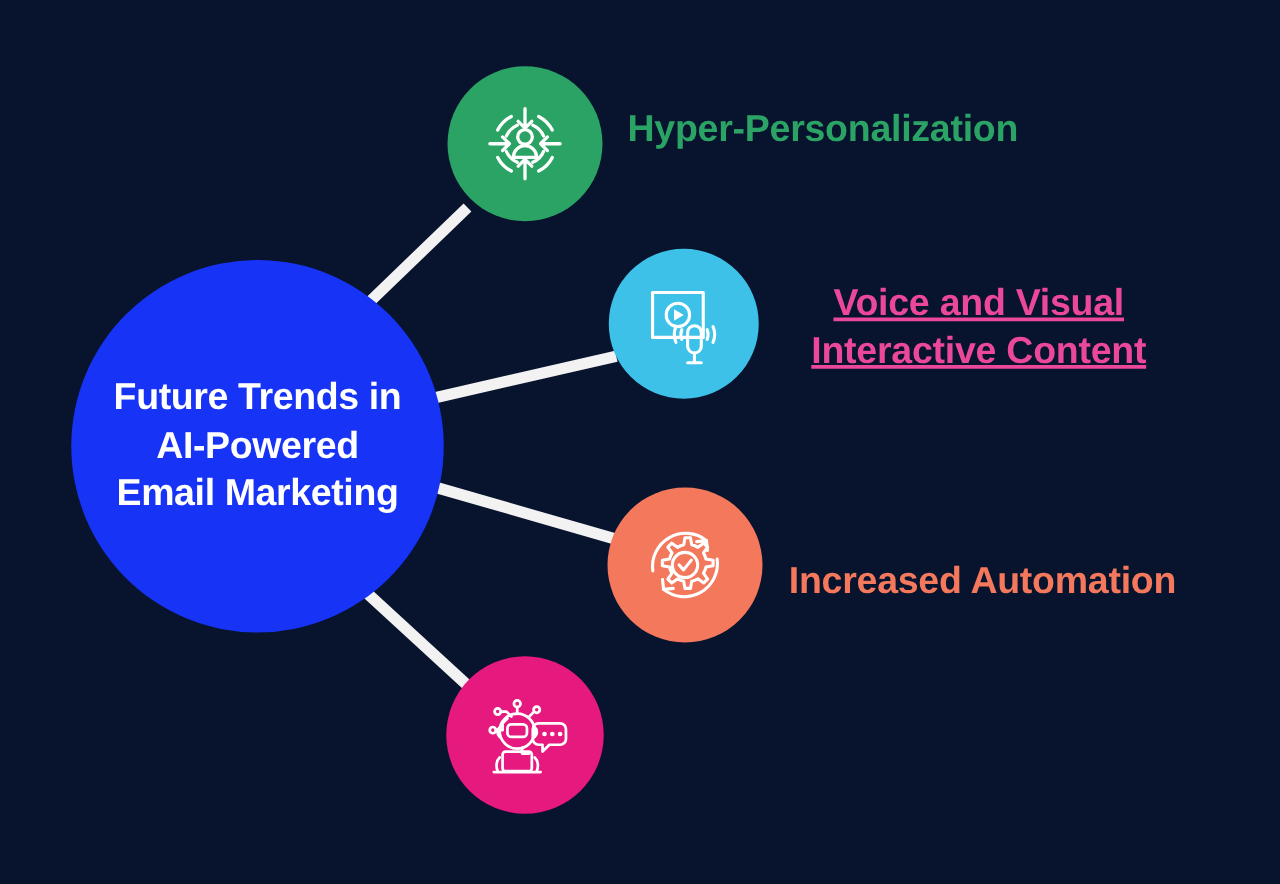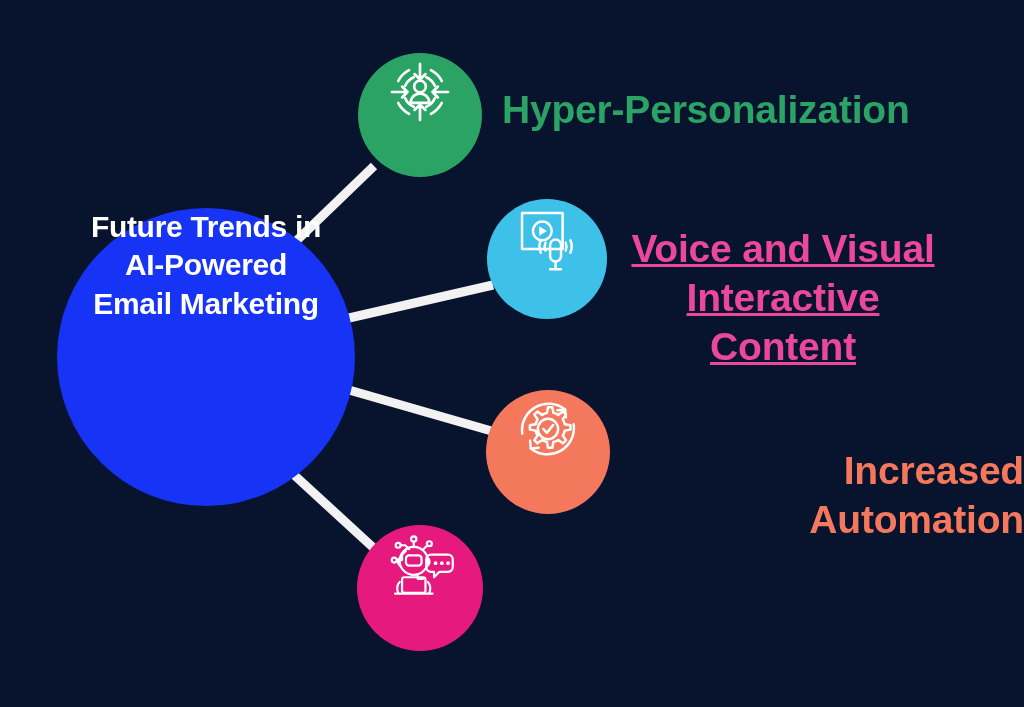--- a/index.html
+++ b/index.html
@@ -23,20 +23,21 @@
     position: absolute;
     left: 0;
     top: 0;
     width: 1024px;
     height: 707px;
   }
   .node-circle {
     position: absolute;
     border-radius: 50%;
     display: flex;
+    align-items: center;
     justify-content: center;
     box-sizing: border-box;
   }
   .hub {
     left: 57px;
     top: 208px;
     width: 298px;
     height: 298px;
     background: #1733f5;
   }
@@ -55,21 +56,21 @@
     height: 124px;
   }
   .branch-icon svg {
     width: 78px;
     height: 78px;
     display: block;
   }
   .branch-label {
     position: absolute;
     font-weight: bold;
-    font-size: 39px;
+    font-size: 30px;
     line-height: 1.26;
     letter-spacing: -0.2px;
     white-space: pre-line;
   }
   #node-0-circle { left: 358px; top: 53px;  background: #2BA365; }
   #node-1-circle { left: 487px; top: 199px; width: 120px; height: 120px; background: #3EC1E8; }
   #node-2-circle { left: 486px; top: 390px; background: #F4785C; }
   #node-3-circle { left: 357px; top: 525px; width: 126px; height: 126px; background: #E6197E; }
 
   #node-0-label { left: 502px; top: 85px;  color: #2BA365; }

